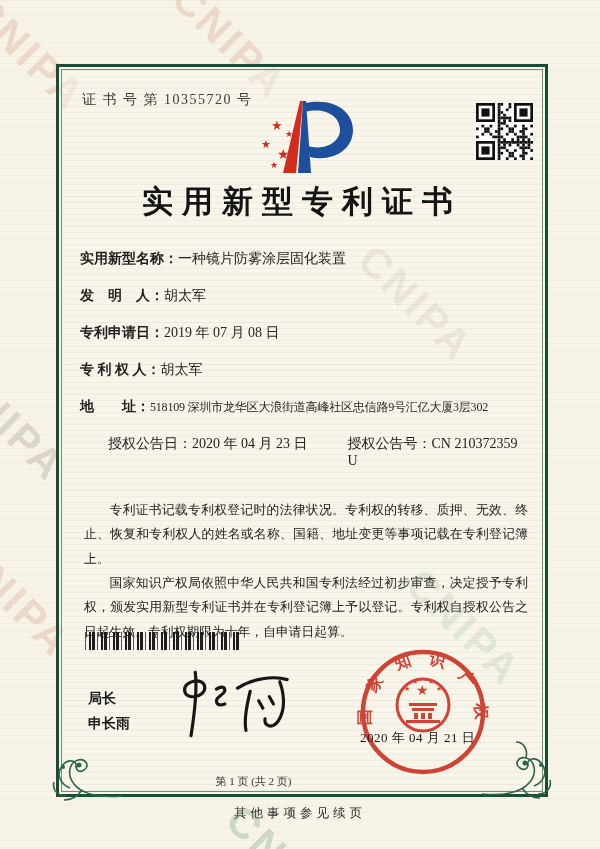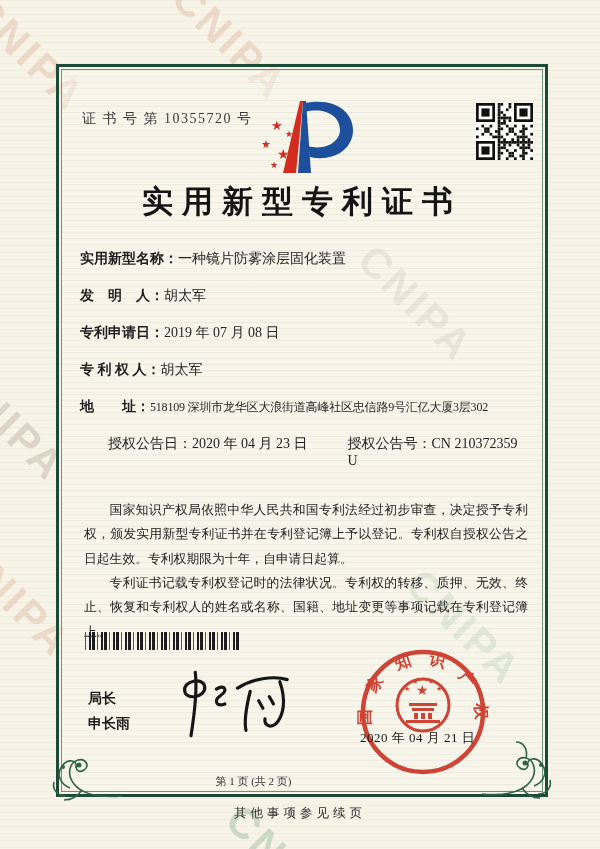--- a/index.html
+++ b/index.html
@@ -35,21 +35,21 @@
     font-family:"Liberation Sans","DejaVu Sans",sans-serif;
     font-weight:bold;font-size:42px;letter-spacing:3px;
     transform:rotate(45deg);transform-origin:left top;
     pointer-events:none;user-select:none;
   }
   .wm-pink{color:rgba(205,150,128,0.28);}
   .wm-gray{color:rgba(160,150,130,0.30);}
   .wm-green{color:rgba(110,160,120,0.30);}
 
   .cert-no{
-    position:absolute;left:82px;top:110px;
+    position:absolute;left:82px;top:91px;
     font-size:14px;letter-spacing:1.5px;color:#3a3a3a;
   }
   .logo{position:absolute;left:243px;top:96px;width:118px;height:82px;}
   .qr{position:absolute;left:476px;top:103px;width:57px;height:57px;background:#fdfdfb;}
   .title{
     position:absolute;left:56px;top:181px;width:492px;
     text-align:center;font-size:31px;font-weight:bold;
     letter-spacing:9px;color:#141414;
   }
   .fields{position:absolute;left:80px;top:250px;width:442px;font-size:14px;}
@@ -269,22 +269,22 @@
       <span class="grant-col1">
         <span class="lbl">授权公告日：</span><span class="val">2020 年 04 月 23 日</span>
       </span>
       <span>
         <span class="lbl">授权公告号：</span><span class="val">CN 210372359 U</span>
       </span>
     </div>
   </div>
 
   <div class="paras">
+    <p>专利证书记载专利权登记时的法律状况。专利权的转移、质押、无效、终止、恢复和专利权人的姓名或名称、国籍、地址变更等事项记载在专利登记簿上。</p>
     <p>国家知识产权局依照中华人民共和国专利法经过初步审查，决定授予专利权，颁发实用新型专利证书并在专利登记簿上予以登记。专利权自授权公告之日起生效。专利权期限为十年，自申请日起算。</p>
-    <p>专利证书记载专利权登记时的法律状况。专利权的转移、质押、无效、终止、恢复和专利权人的姓名或名称、国籍、地址变更等事项记载在专利登记簿上。</p>
   </div>
 
   <svg class="barcode" id="barcode" viewBox="0 0 158 18" preserveAspectRatio="none">
       <rect x="0" y="0" width="1" height="18" fill="#555"></rect>
       <rect x="4" y="0" width="2" height="18" fill="#1d1d1d"></rect>
       <rect x="7" y="0" width="3" height="18" fill="#1d1d1d"></rect>
       <rect x="12" y="0" width="1" height="18" fill="#555"></rect>
       <rect x="16" y="0" width="2" height="18" fill="#1d1d1d"></rect>
       <rect x="19" y="0" width="3" height="18" fill="#1d1d1d"></rect>
       <rect x="24" y="0" width="1" height="18" fill="#555"></rect>

